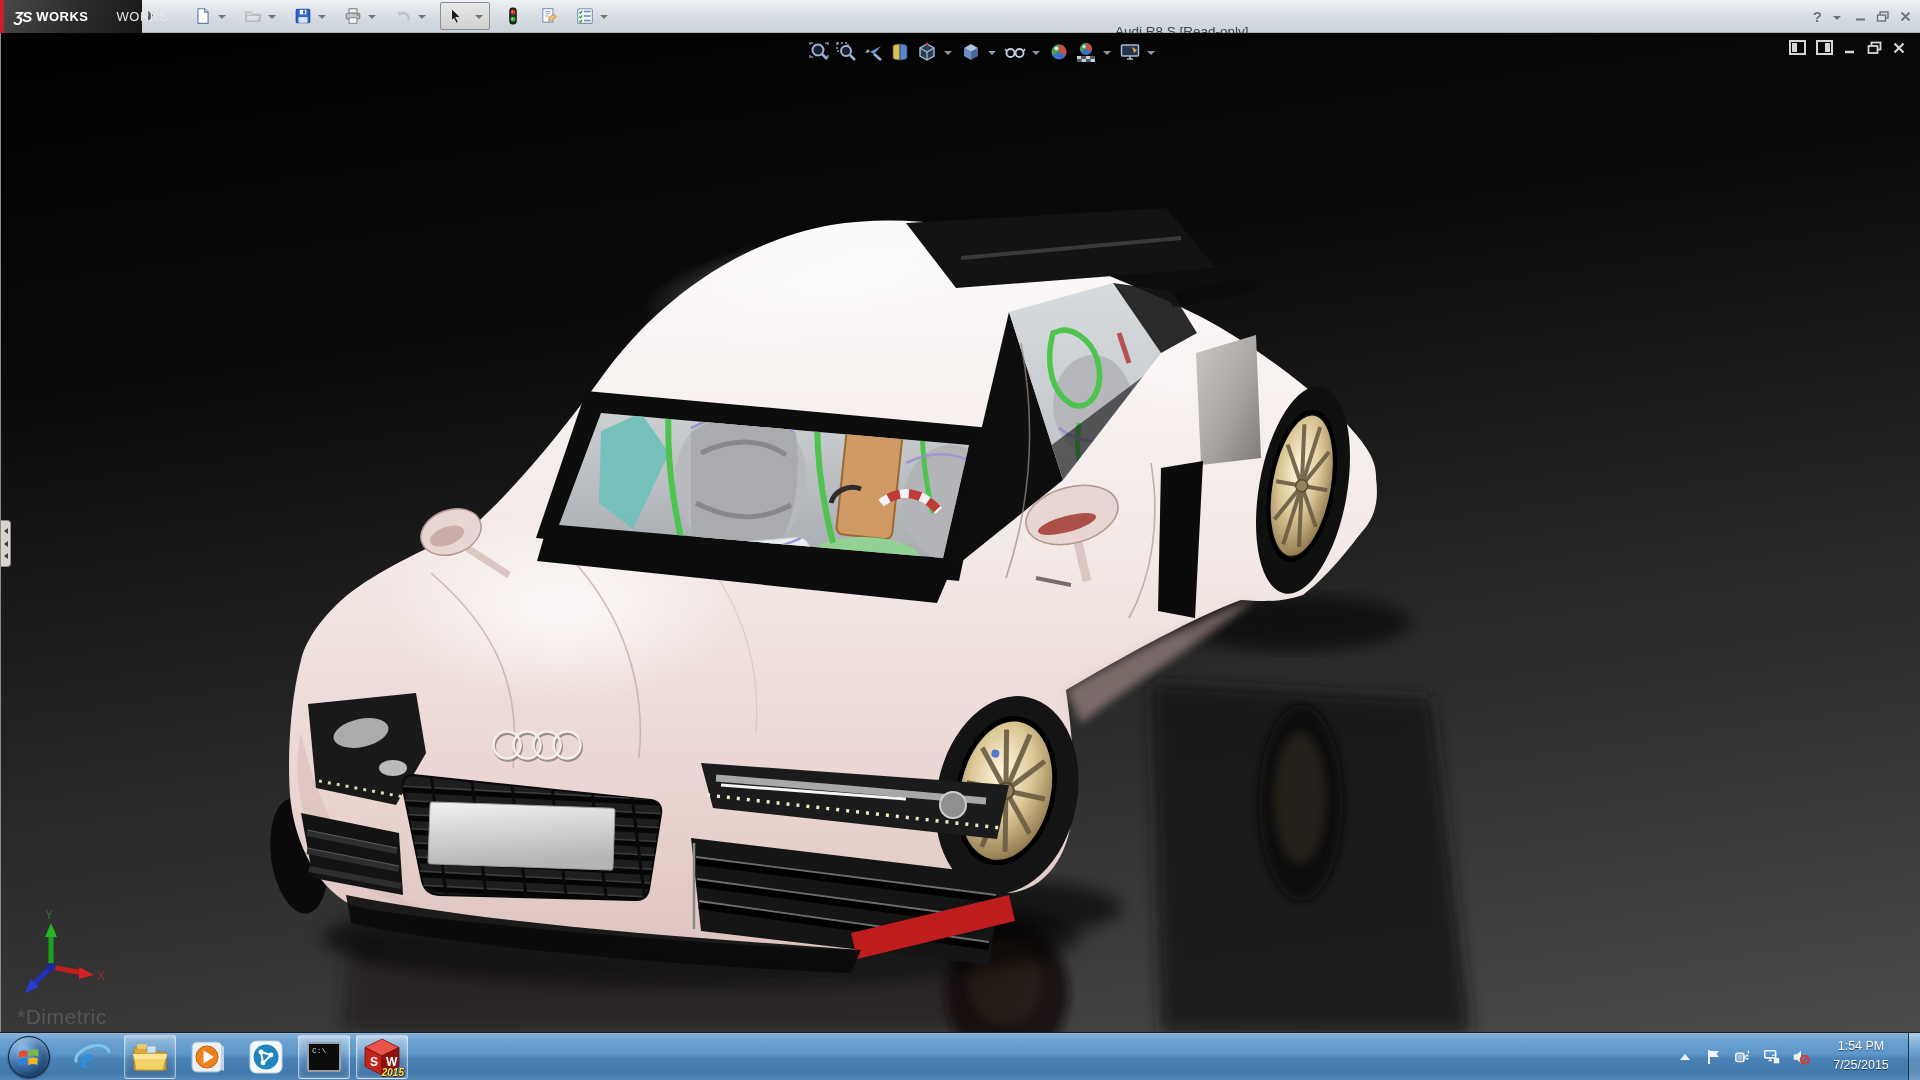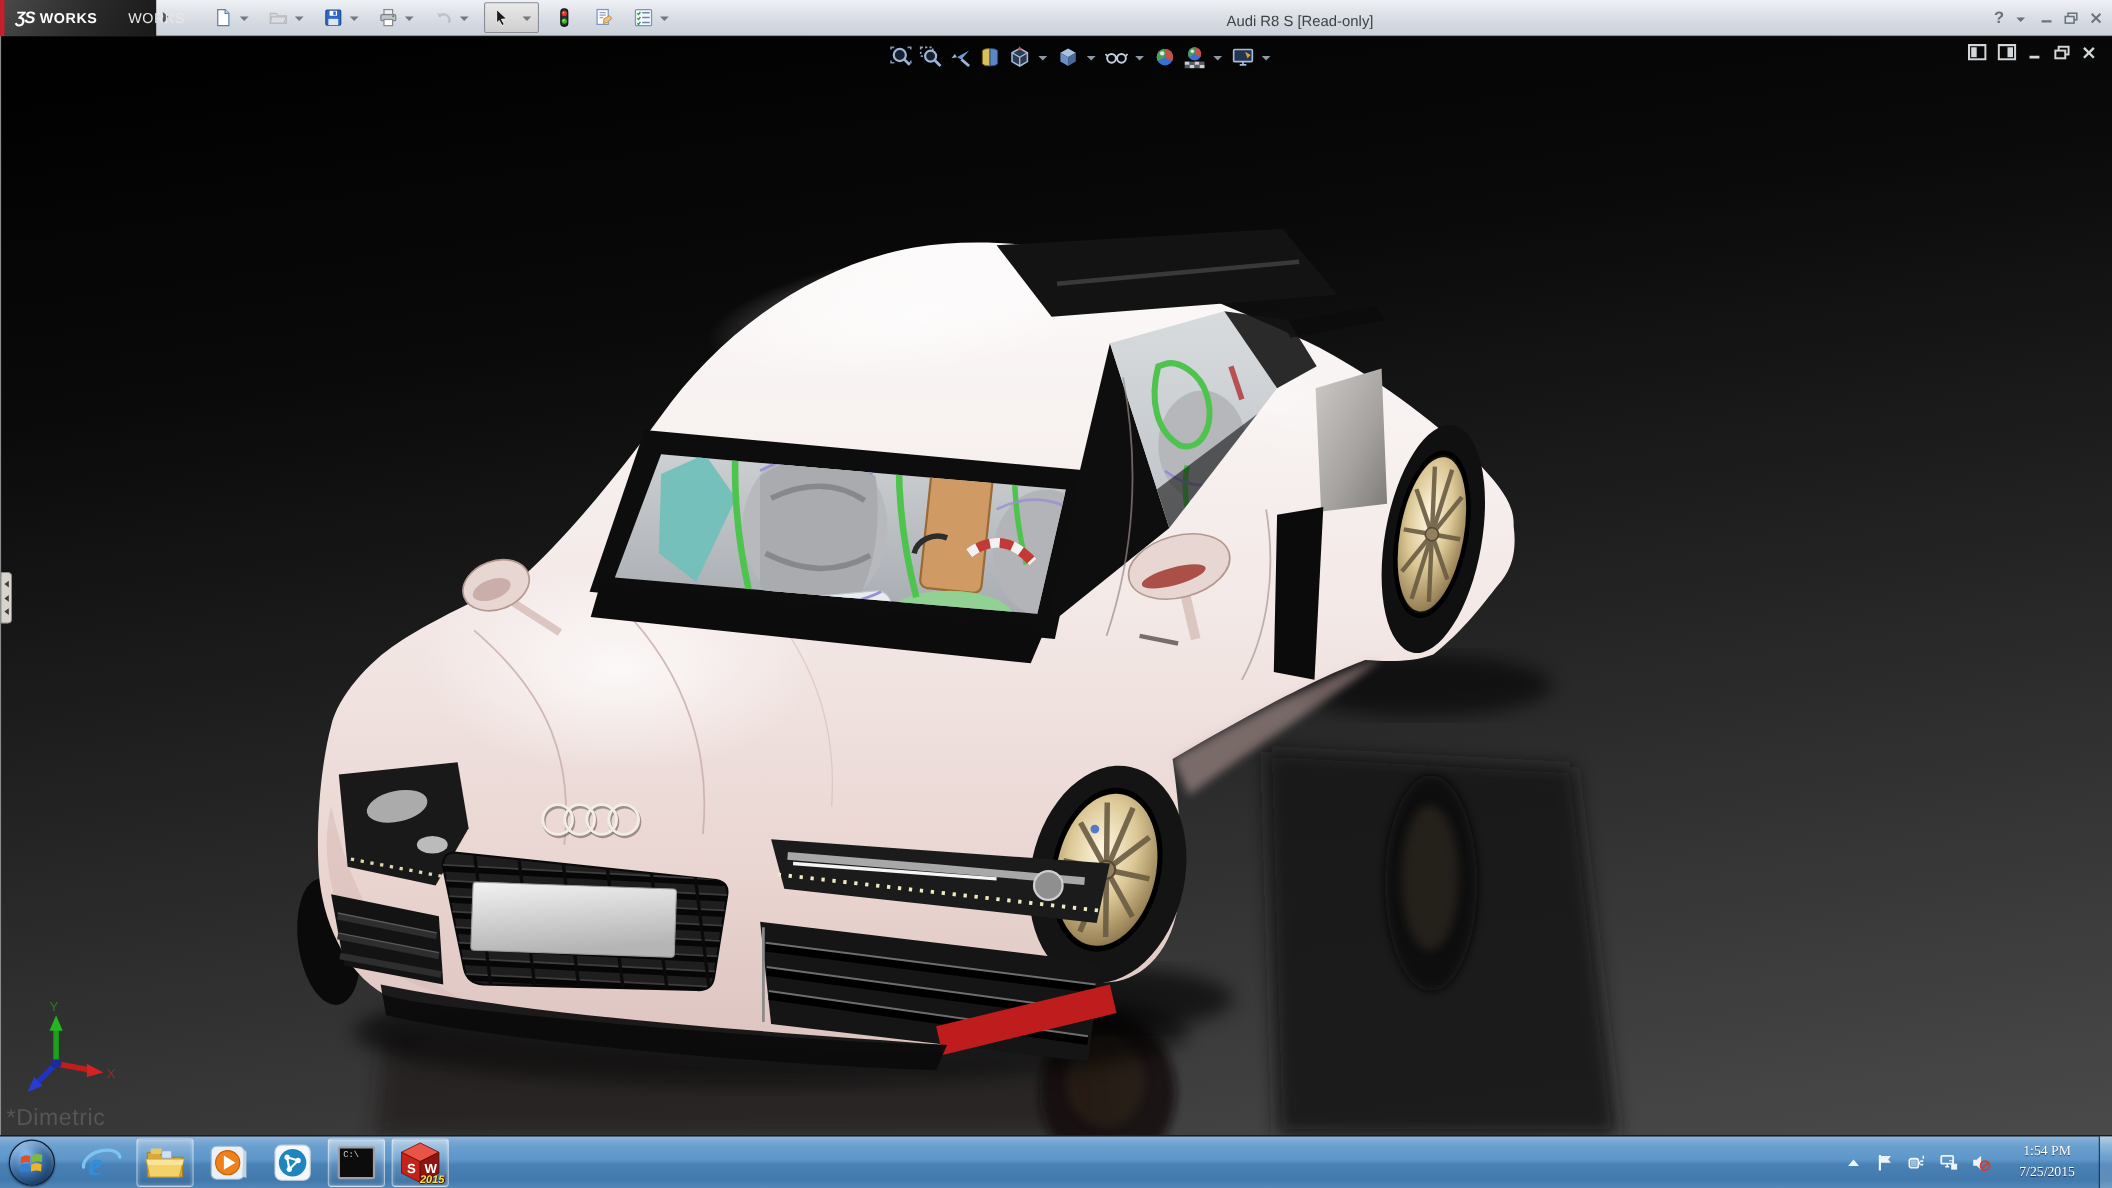--- a/index.html
+++ b/index.html
@@ -21,59 +21,59 @@
     border-bottom:5px solid transparent; margin-left:6px; cursor:pointer; }
   .tb-icons { display:flex; align-items:center; margin-left:36px; }
   .tb-group { display:flex; align-items:center; margin-right:10px; }
   .tb-icon { width:26px; height:26px; display:flex; align-items:center; justify-content:center; cursor:pointer; }
   .tb-icon.disabled { opacity:.45; }
   .dd { width:0; height:0; border-top:4px solid #707880; border-left:4px solid transparent;
     border-right:4px solid transparent; margin:2px 4px 0 2px; cursor:pointer; }
   .sel-box { display:flex; align-items:center; border:1px solid #8b8f94; background:linear-gradient(#e9e9e9,#cfcfcf);
     border-radius:2px; height:28px; padding:0 2px; }
   .sel-box .dd { margin-left:6px; border-left-color:transparent; }
-  .title-text { position:absolute; left:1115px; top:12px; font-size:13.5px; color:#3d4247; white-space:nowrap; }
+  .title-text { position:absolute; left:1115px; top:24px; font-size:13.5px; color:#3d4247; white-space:nowrap; }
   .win-ctrls { position:absolute; right:8px; top:0; height:33px; display:flex; align-items:center; gap:9px; }
   .win-glyph { color:#6a737d; font-size:15px; cursor:pointer; display:flex; align-items:center; }
 
   
   .viewport { position:absolute; top:33px; left:0; width:1920px; height:999px;
     background:linear-gradient(172deg, #010101 4%, #0a0a0a 28%, #1f1f1f 52%, #333333 74%, #434343 92%, #4a4a4a 100%);
     border-left:1px solid #8b8b8b; overflow:hidden; }
   .hud { position:absolute; top:7px; left:806px; display:flex; align-items:center; gap:3px; }
   .hud-icon { width:24px; height:24px; display:flex; align-items:center; justify-content:center; cursor:pointer; }
   .hud .dd { border-top-color:#8e98a4; }
   .doc-ctrls { position:absolute; top:7px; right:14px; display:flex; align-items:center; gap:10px; }
   .doc-ctrls .win-glyph { color:#d4d7da; }
   .left-tab { position:absolute; left:0; top:487px; width:10px; height:47px; background:#d8d4cc;
     border:1px solid #8a8a8a; border-left:none; border-radius:0 4px 4px 0; cursor:pointer;
     display:flex; flex-direction:column; align-items:center; justify-content:space-evenly; }
   .left-tab i { width:0; height:0; border-right:4px solid #3c3c3c; border-top:3px solid transparent;
     border-bottom:3px solid transparent; }
-  .dimetric { position:absolute; left:5px; top:972px; font-size:21px; color:#565656; letter-spacing:.5px; }
+  .dimetric { position:absolute; left:16px; top:972px; font-size:21px; color:#565656; letter-spacing:.5px; }
   .model-svg { position:absolute; top:0; left:0; }
 
   
   .taskbar { position:absolute; top:1032px; left:0; width:1920px; height:48px;
     background:linear-gradient(#8db3da 0%, #6aa0cf 18%, #5d96c9 45%, #4a81b5 55%, #437aad 85%, #5288ba 100%);
     border-top:1px solid #18222c; display:flex; align-items:center; z-index:5; }
   .orb { position:relative; width:42px; height:42px; margin:0 16px 0 8px; border-radius:50%; cursor:pointer;
     background:radial-gradient(circle at 35% 30%, #7fb2e4 8%, #3a6ea8 45%, #16395f 78%, #0d2844 100%);
     border:1px solid #0a2138; display:flex; align-items:center; justify-content:center;
     box-shadow:inset 0 4px 6px rgba(255,255,255,.35), 0 1px 2px rgba(0,0,0,.5); }
   .tbtn { width:52px; height:44px; margin-right:6px; display:flex; align-items:center; justify-content:center;
     border-radius:3px; cursor:pointer; }
   .tbtn.framed { border:1px solid rgba(255,255,255,.55);
     background:linear-gradient(rgba(255,255,255,.28), rgba(255,255,255,.06) 45%, rgba(20,50,85,.18));
     box-shadow:inset 0 0 4px rgba(255,255,255,.35); }
   .tbtn.bright { background:linear-gradient(rgba(255,255,255,.45), rgba(255,255,255,.14) 45%, rgba(30,60,95,.15)); }
   .tray { position:absolute; right:110px; top:0; height:48px; display:flex; align-items:center; gap:11px; }
   .tray-ic { width:18px; height:18px; display:flex; align-items:center; justify-content:center; cursor:pointer; }
   .clock { position:absolute; right:16px; top:4px; width:86px; text-align:center; color:#fff;
-    font-size:12.5px; line-height:1.55; text-shadow:0 1px 1px rgba(0,0,0,.6); cursor:pointer;font-family:Liberation Serif, serif; }
+    font-size:12.5px; line-height:1.55; text-shadow:0 1px 1px rgba(0,0,0,.6); cursor:pointer; }
   .showdesk { position:absolute; right:0; top:0; width:12px; height:48px; cursor:pointer;
     border-left:1px solid #1c3550;
     background:linear-gradient(rgba(255,255,255,.35), rgba(255,255,255,.08) 40%, rgba(255,255,255,.18)); }
   .cmd-ico { position:relative; width:34px; height:30px; background:#0c0c0c; border:2px solid #9aa0a6;
     border-radius:2px; }
   .cmd-ico span { position:absolute; top:2px; left:3px; color:#cfd4d8; font-size:8px;
     font-family:"Liberation Mono", monospace; }
   .sw-ico { position:relative; width:40px; height:38px; }
   .sw-year { position:absolute; right:-2px; bottom:-2px; color:#f7e14d; font-weight:bold; font-size:10px;
     text-shadow:0 1px 1px #401008, 1px 0 1px #401008; font-style:italic; }

